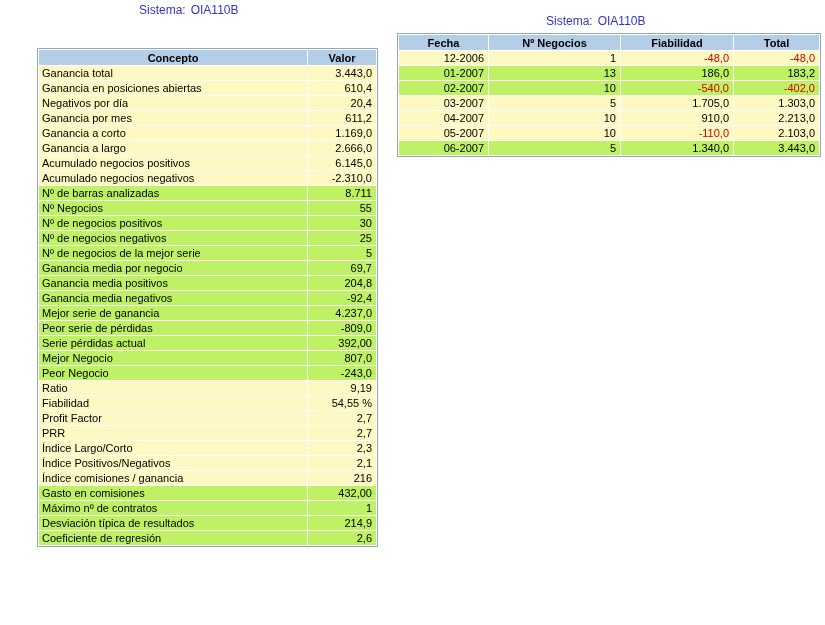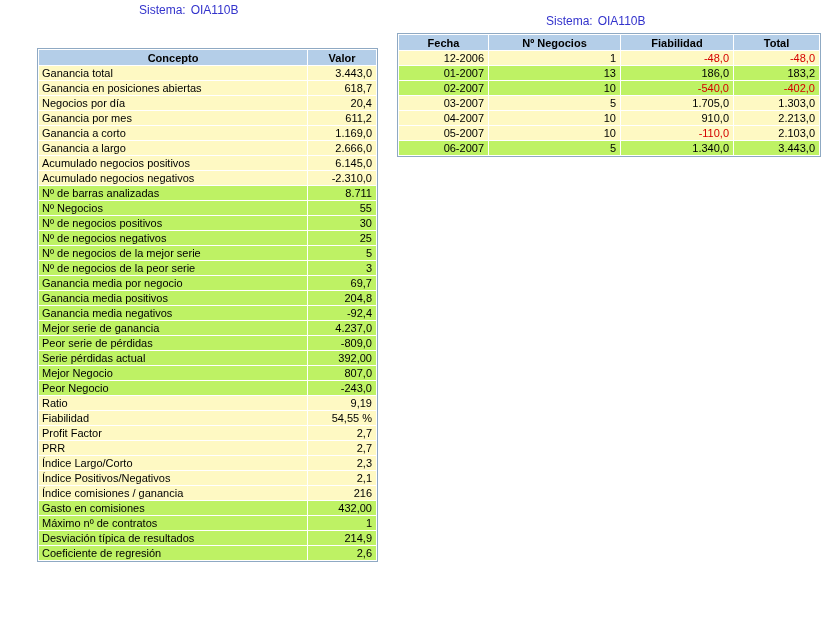--- a/index.html
+++ b/index.html
@@ -91,24 +91,24 @@
           <th>Valor</th>
         </tr>
       </thead>
       <tbody>
           <tr class="green">
             <td class="lbl">Ganancia total</td>
             <td class="num">3.443,0</td>
           </tr>
           <tr class="green">
             <td class="lbl">Ganancia en posiciones abiertas</td>
-            <td class="num">618,7</td>
-          </tr>
-          <tr class="green">
-            <td class="lbl">Negocios por día</td>
+            <td class="num">610,4</td>
+          </tr>
+          <tr class="green">
+            <td class="lbl">Negativos por día</td>
             <td class="num">20,4</td>
           </tr>
           <tr class="green">
             <td class="lbl">Ganancia por mes</td>
             <td class="num">611,2</td>
           </tr>
           <tr class="green">
             <td class="lbl">Ganancia a corto</td>
             <td class="num">1.169,0</td>
           </tr>
@@ -136,24 +136,20 @@
             <td class="lbl">Nº de negocios positivos</td>
             <td class="num">30</td>
           </tr>
           <tr class="yellow">
             <td class="lbl">Nº de negocios negativos</td>
             <td class="num">25</td>
           </tr>
           <tr class="yellow">
             <td class="lbl">Nº de negocios de la mejor serie</td>
             <td class="num">5</td>
-          </tr>
-          <tr class="yellow">
-            <td class="lbl">Nº de negocios de la peor serie</td>
-            <td class="num">3</td>
           </tr>
           <tr class="yellow">
             <td class="lbl">Ganancia media por negocio</td>
             <td class="num">69,7</td>
           </tr>
           <tr class="yellow">
             <td class="lbl">Ganancia media positivos</td>
             <td class="num">204,8</td>
           </tr>
           <tr class="yellow">

